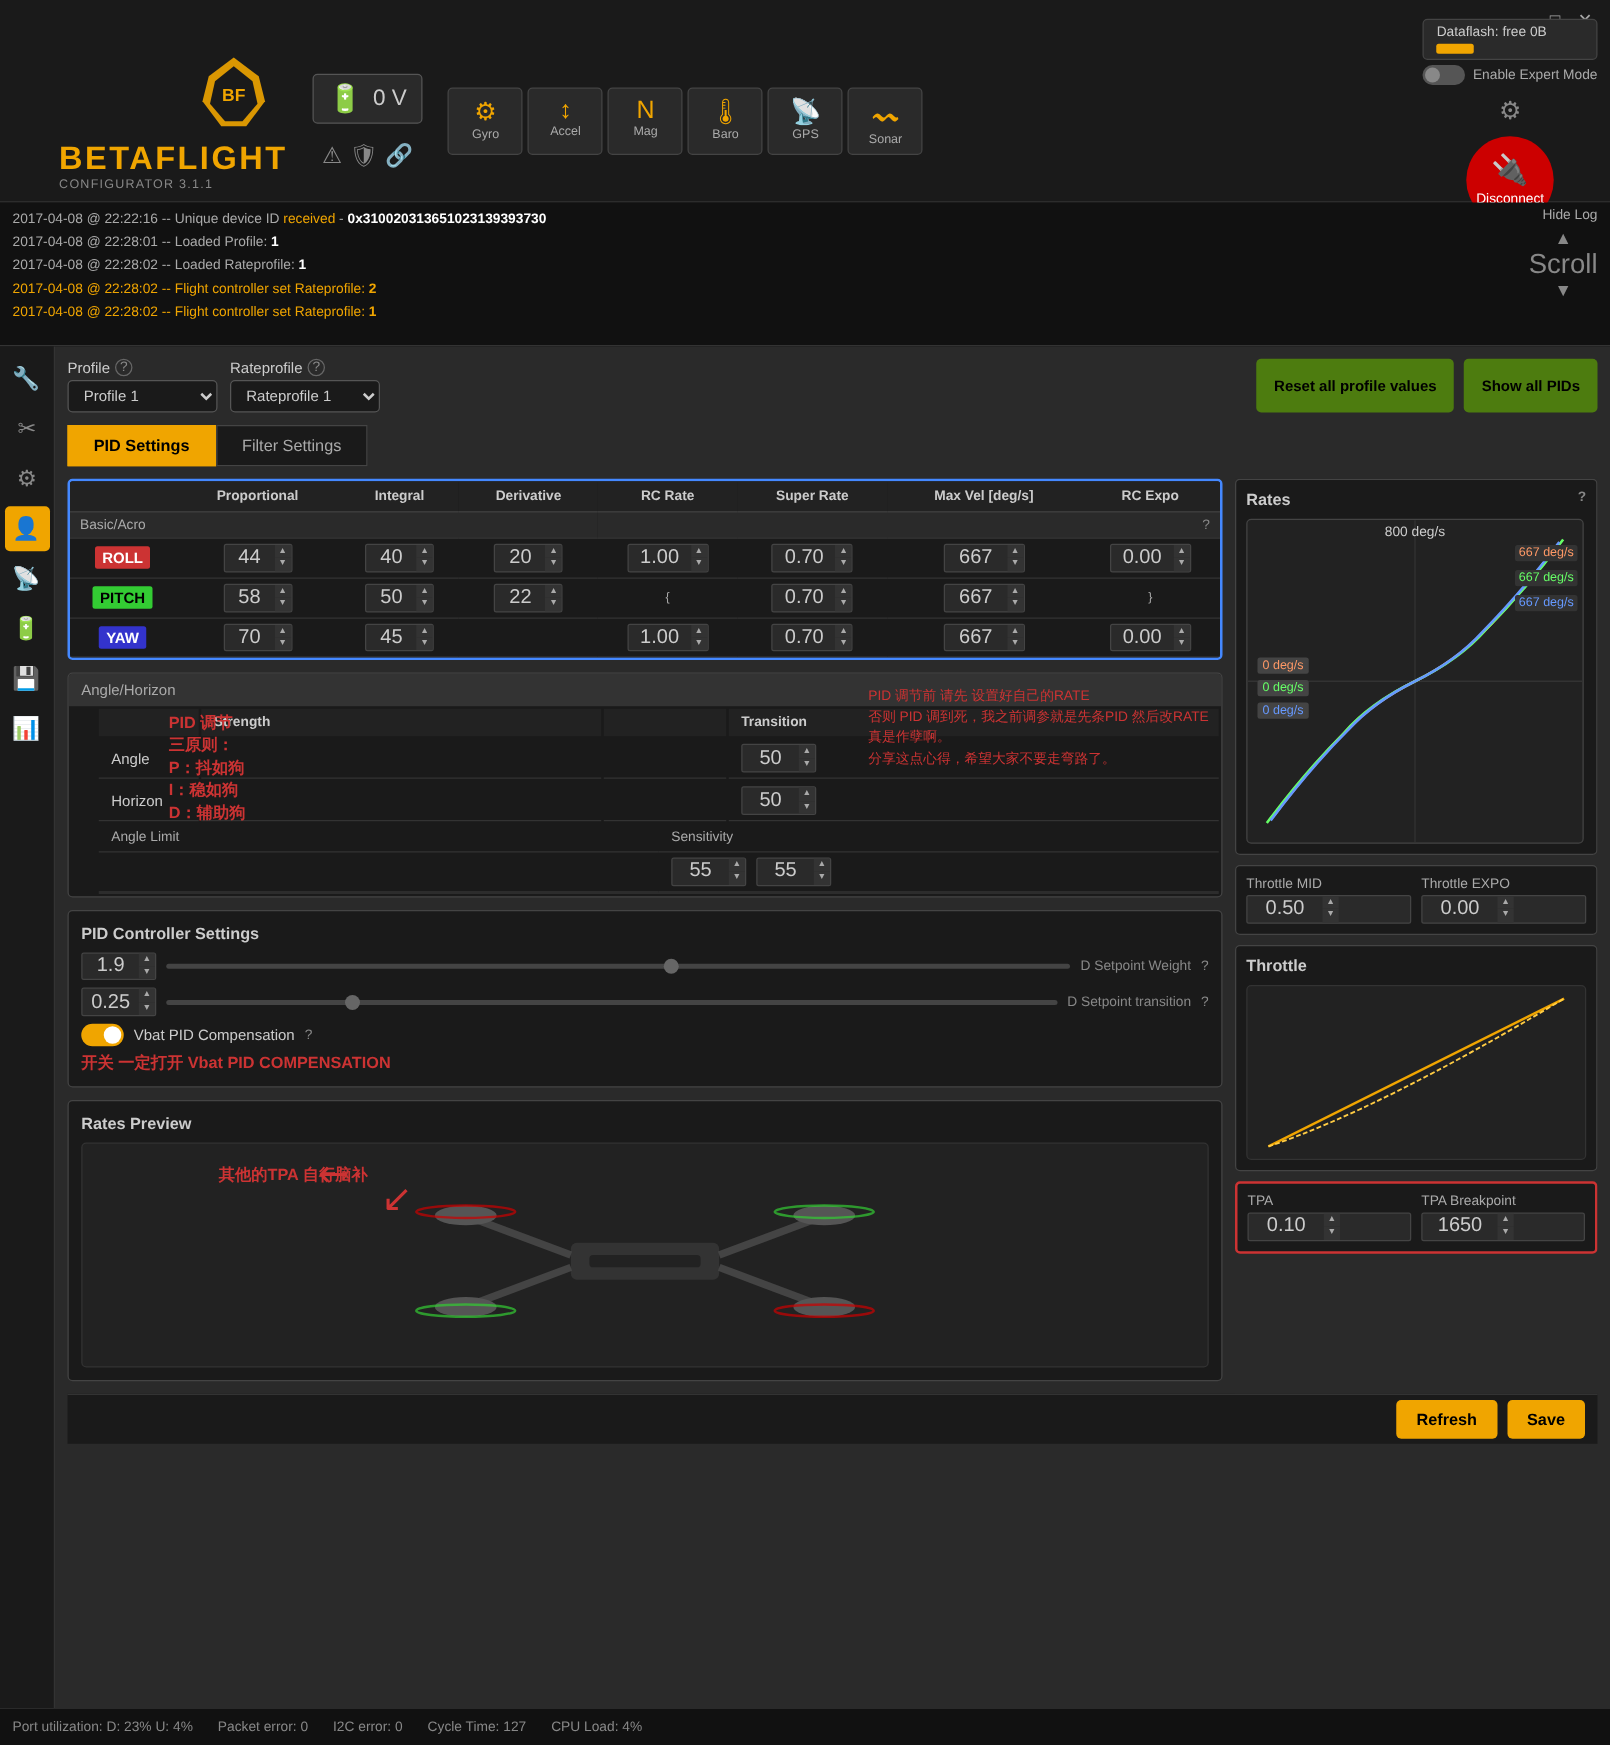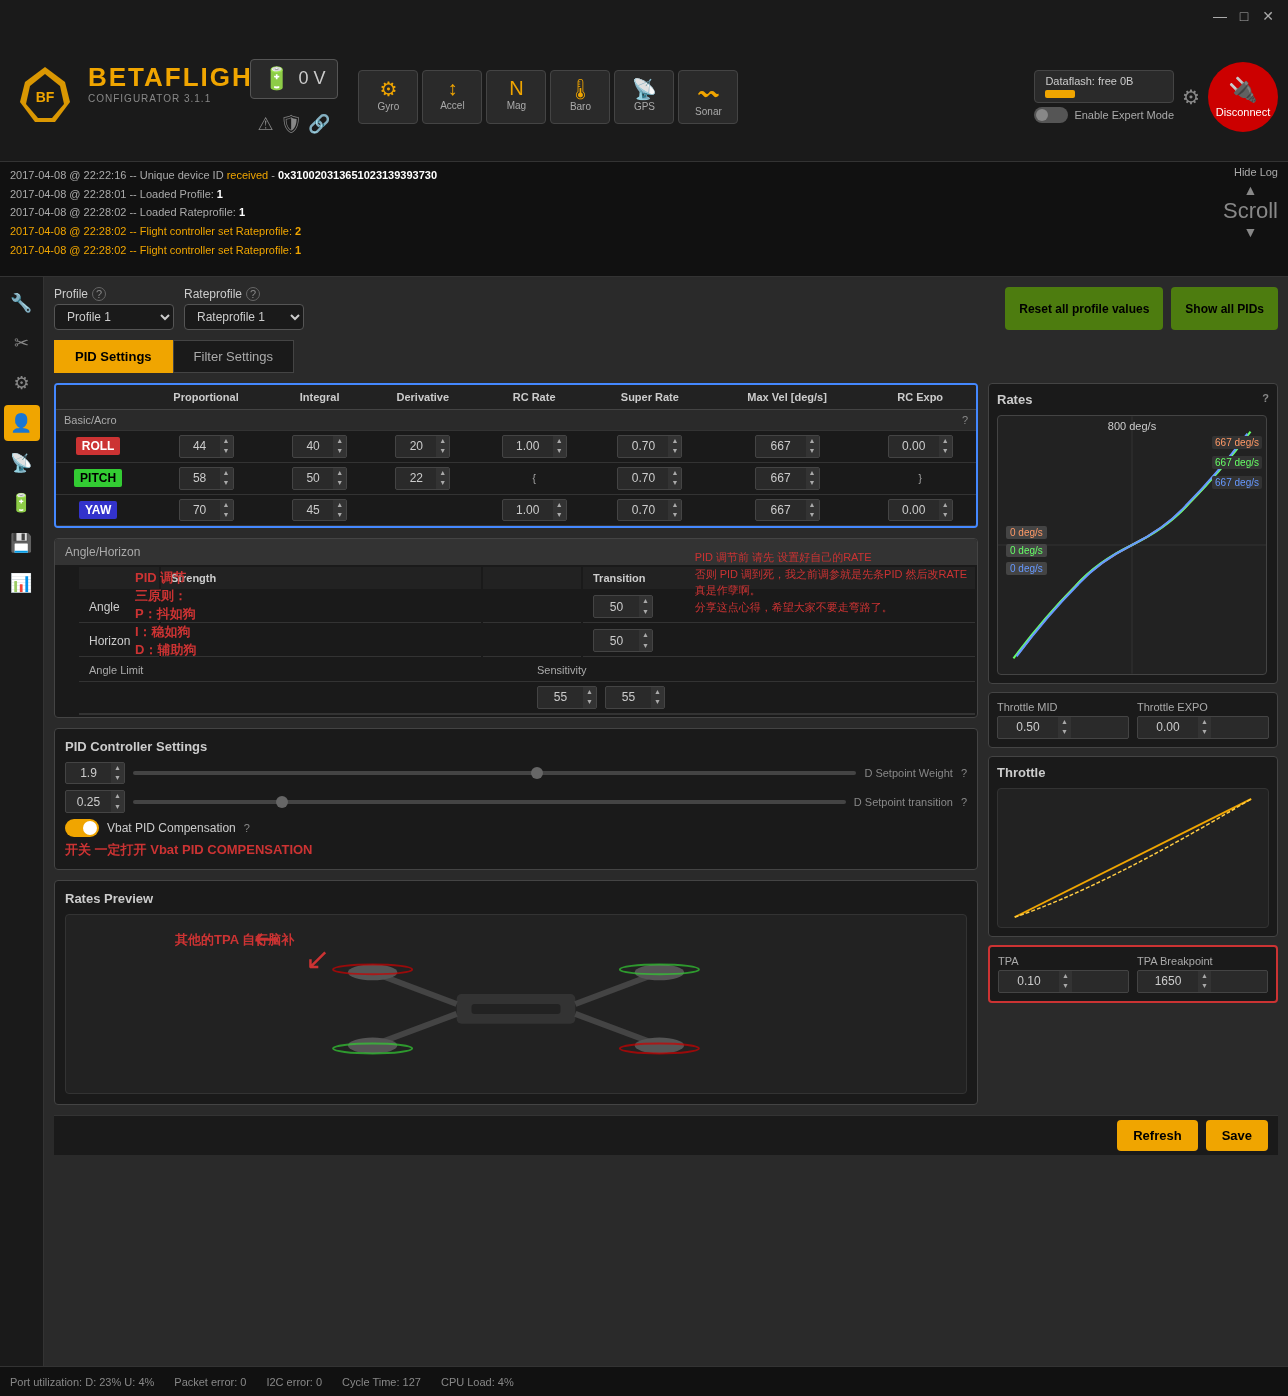--- a/index.html
+++ b/index.html
@@ -33,22 +33,23 @@
     .header {
       height: 130px;
       background: #1a1a1a;
       display: flex;
       align-items: center;
       padding: 0 10px;
       border-bottom: 1px solid #333;
     }
     .logo-area {
       display: flex;
-      align-items: flex-start;
+      align-items: flex-end;
       width: 220px;
+      flex-direction: column;
     }
     .logo-icon {
       width: 70px; height: 70px;
       margin-right: 8px;
     }
     .logo-text {
       display: flex; flex-direction: column;
     }
     .logo-title {
       font-size: 26px;
@@ -82,20 +83,21 @@
       padding: 6px 10px;
       background: #2a2a2a;
       border: 1px solid #444;
       border-radius: 4px;
       cursor: pointer;
       min-width: 60px;
     }
 
     .header-right {
       display: flex;
+      flex-direction: column;
       align-items: center;
       gap: 8px;
       margin-left: 10px;
     }
     .dataflash-box {
       background: #2a2a2a;
       border: 1px solid #444;
       padding: 4px 10px;
       border-radius: 4px;
       font-size: 11px;
@@ -499,21 +501,21 @@
       background: #2a2a2a;
       border: 1px solid #444;
       border-radius: 2px;
     }
     .input-with-spin input {
       width: 40px;
       background: transparent;
       border: none;
       color: #ccc;
       text-align: center;
-      font-size: 12px;
+      font-size: 16px;
       outline: none;
     }
     .spin-buttons {
       display: flex; flex-direction: column;
     }
     .spin-up, .spin-down {
       font-size: 7px;
       background: #333;
       border: none;
       color: #aaa;

